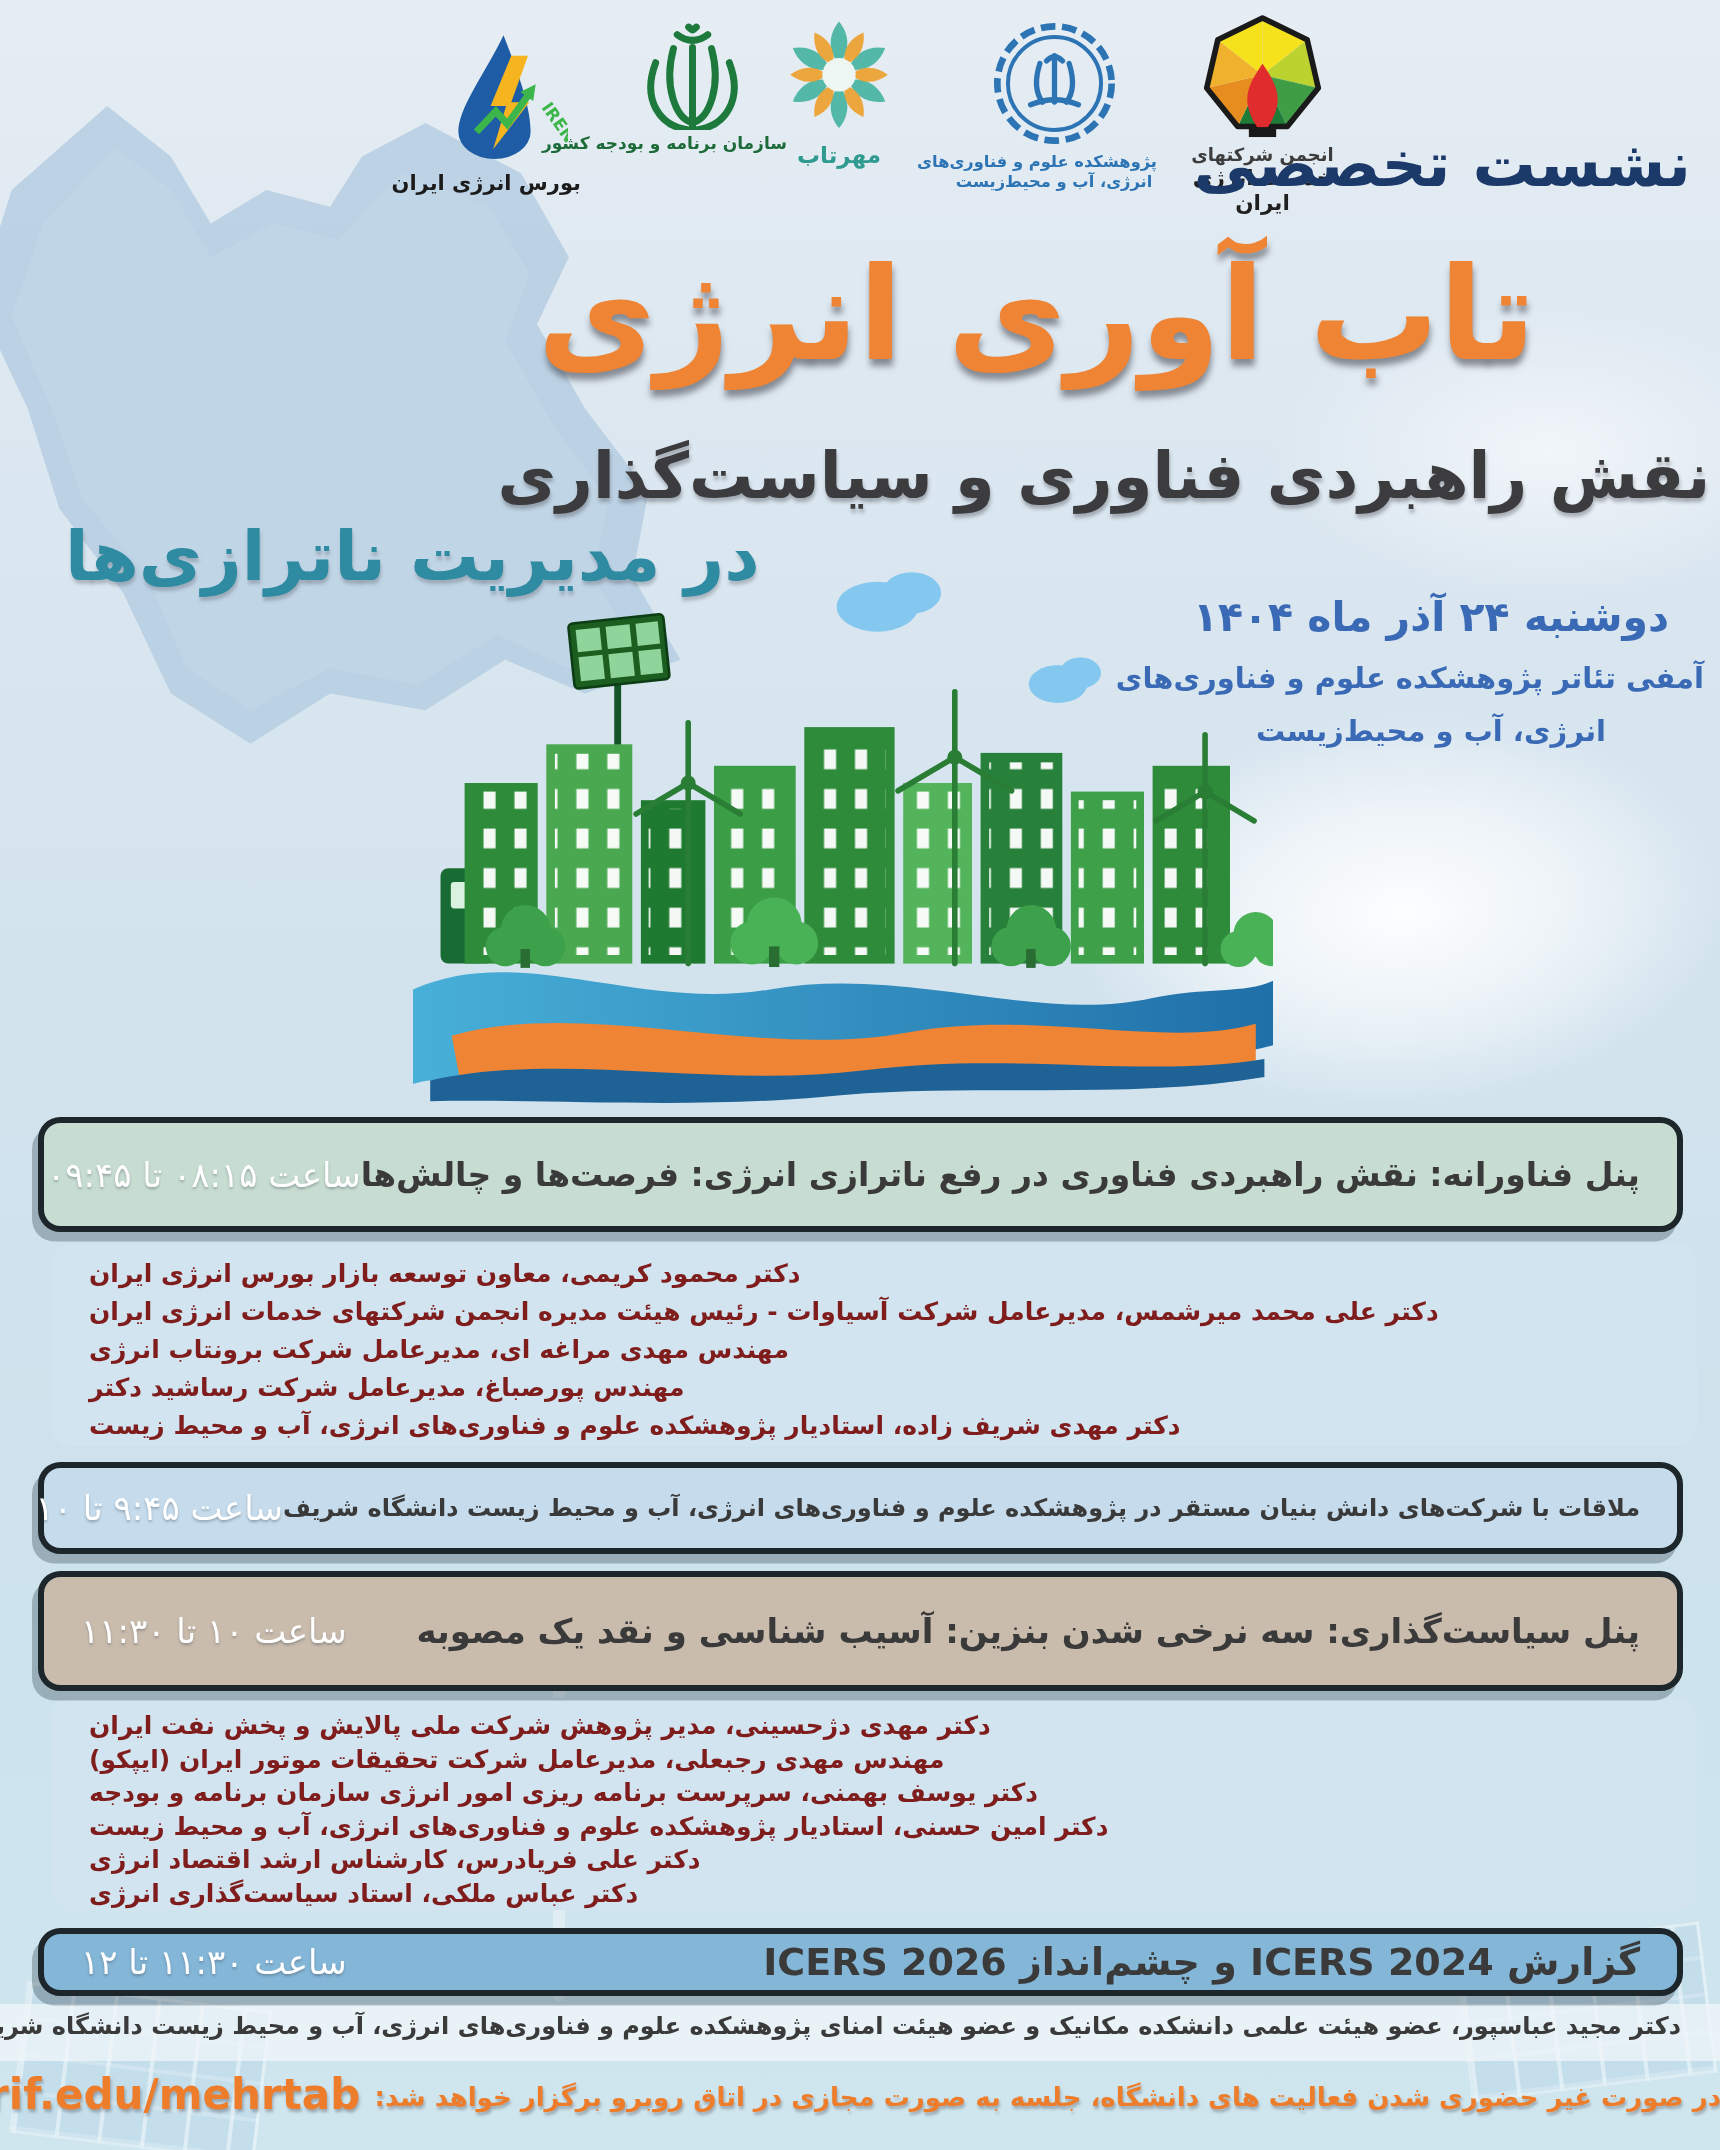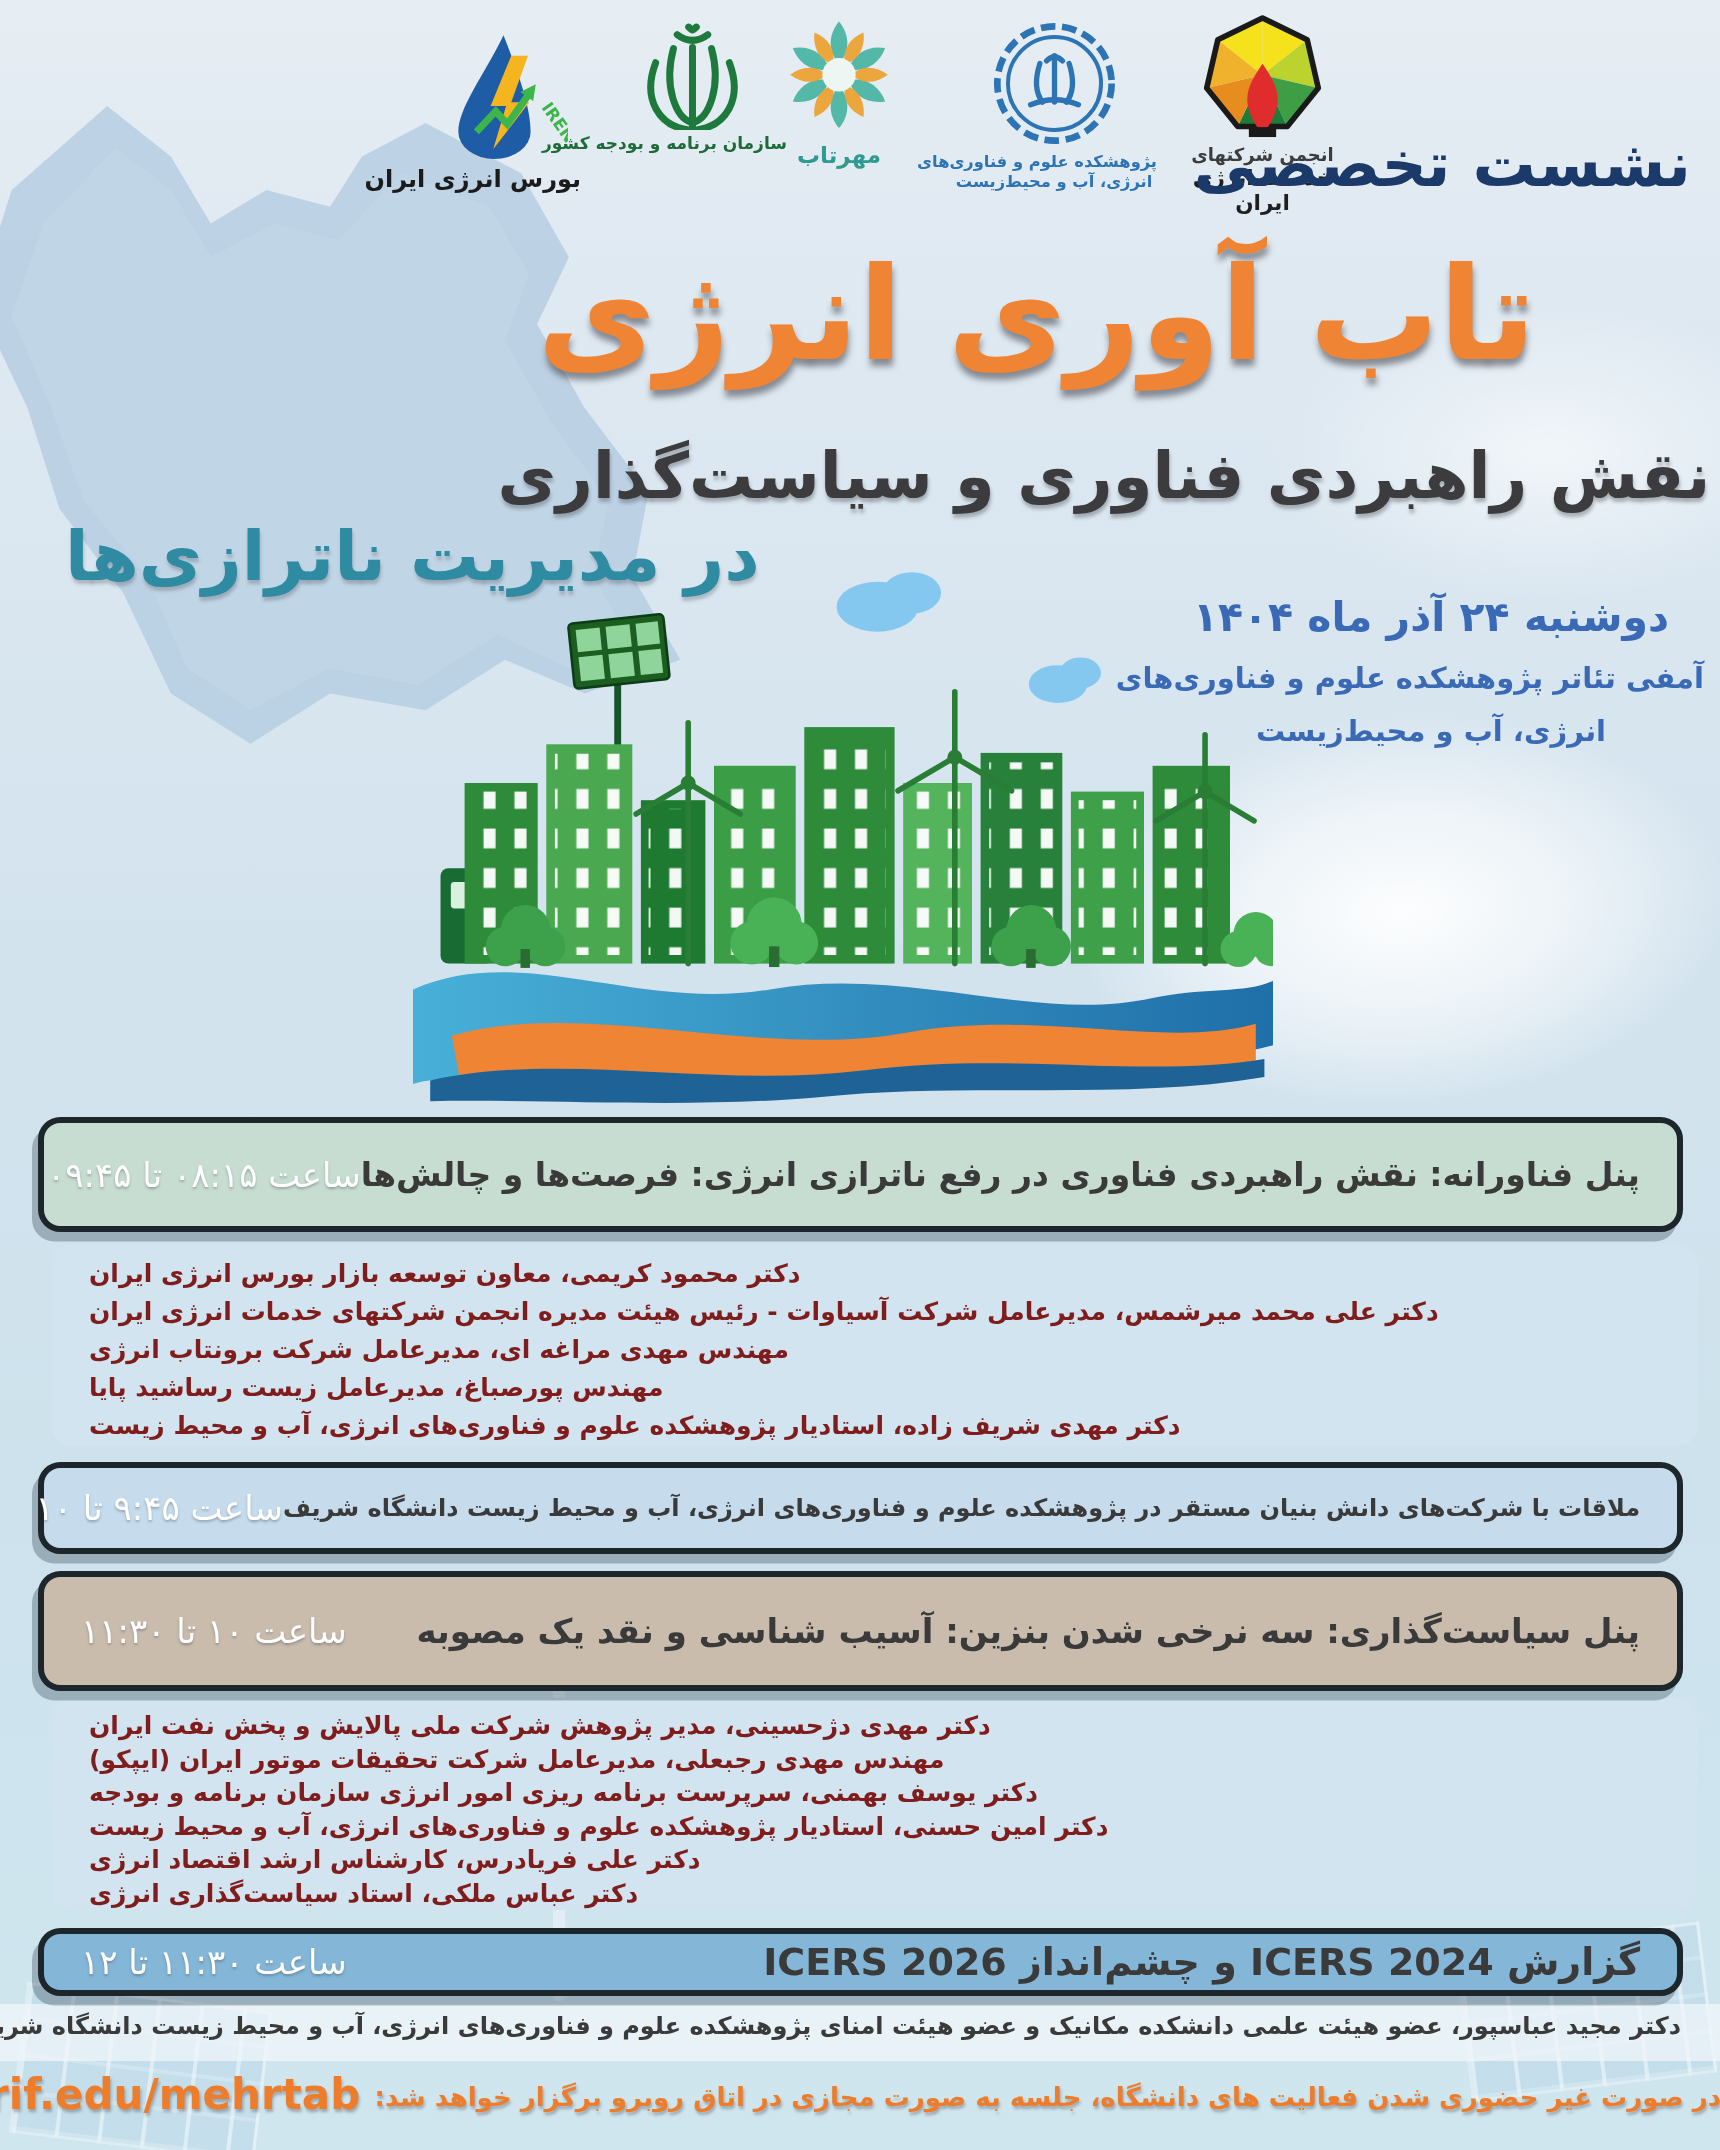--- a/index.html
+++ b/index.html
@@ -26,21 +26,21 @@
       repeating-linear-gradient(90deg, rgba(255,255,255,.75) 0 4.3px, rgba(168,205,226,.45) 4.3px 43px),
       repeating-linear-gradient(0deg, rgba(255,255,255,.75) 0 4.3px, rgba(168,205,226,.35) 4.3px 37px);
   }
   .solar-deco.sd-left{left:17px; top:1996px; transform:rotate(7deg);}
   .solar-deco.sd-right{left:1462px; top:1936px; transform:rotate(-7deg);}
   .turbine-deco{z-index:0; opacity:.38;}
   
   .logo{z-index:3; text-align:center;}
   .logo .cap{font-weight:bold; color:#1b1b1b; direction:rtl; white-space:nowrap;}
   .logo-irenex{left:426px; top:30px; width:155px;}
-  .logo-irenex .cap{font-size:24px; margin-top:4px;}
+  .logo-irenex .cap{font-size:21px; margin-top:10px;}
   .logo-pbo{left:598px; top:21.5px; width:189px;}
   .logo-pbo .cap{font-size:17px; color:#1e6b3a; margin-top:1.7px;}
   .logo-mehrtab{left:783px; top:17px; width:112px;}
   .logo-mehrtab .cap{font-size:23px; color:#2f9a8f; margin-top:2.6px;}
   .logo-sharif{left:951px; top:17px; width:206px;}
   .logo-sharif .cap{font-size:16.3px; color:#2d74b5; line-height:1.25;}
   .logo-esca{left:1170px; top:13px; width:185px;}
   .logo-esca .cap1{font-size:18px; color:#3c3c3c; font-weight:bold; direction:rtl;}
   .logo-esca .cap2{font-size:21.5px; color:#1f1f1f; font-weight:bold; direction:rtl;}
   
@@ -327,21 +327,21 @@
 
   <div class="abs band band1">
     <span class="band-title">پنل فناورانه: نقش راهبردی فناوری در رفع ناترازی انرژی: فرصت‌ها و چالش‌ها</span>
     <span class="band-time">ساعت ۰۸:۱۵ تا ۰۹:۴۵</span>
   </div>
 
   <div class="abs speakers speakers1">
     <div class="speaker">دکتر محمود کریمی،  معاون توسعه بازار بورس انرژی ایران</div>
     <div class="speaker">دکتر علی محمد میرشمس، مدیرعامل شرکت آسیاوات - رئیس هیئت مدیره انجمن شرکتهای خدمات انرژی ایران</div>
     <div class="speaker">مهندس مهدی مراغه ای، مدیرعامل شرکت برونتاب انرژی</div>
-    <div class="speaker">مهندس پورصباغ، مدیرعامل زیست رساشید پایا</div>
+    <div class="speaker">مهندس پورصباغ، مدیرعامل شرکت رساشید دکتر</div>
     <div class="speaker">دکتر مهدی شریف زاده، استادیار پژوهشکده علوم و فناوری‌های انرژی، آب و محیط زیست</div>
   </div>
 
   <div class="abs band band2">
     <span class="band-title">ملاقات با شرکت‌های دانش بنیان مستقر در پژوهشکده علوم و فناوری‌های انرژی، آب و محیط زیست دانشگاه شریف</span>
     <span class="band-time">ساعت ۹:۴۵ تا ۱۰</span>
   </div>
 
   <div class="abs band band3">
     <span class="band-title">پنل سیاست‌گذاری: سه نرخی شدن بنزین: آسیب شناسی و نقد یک مصوبه</span>

